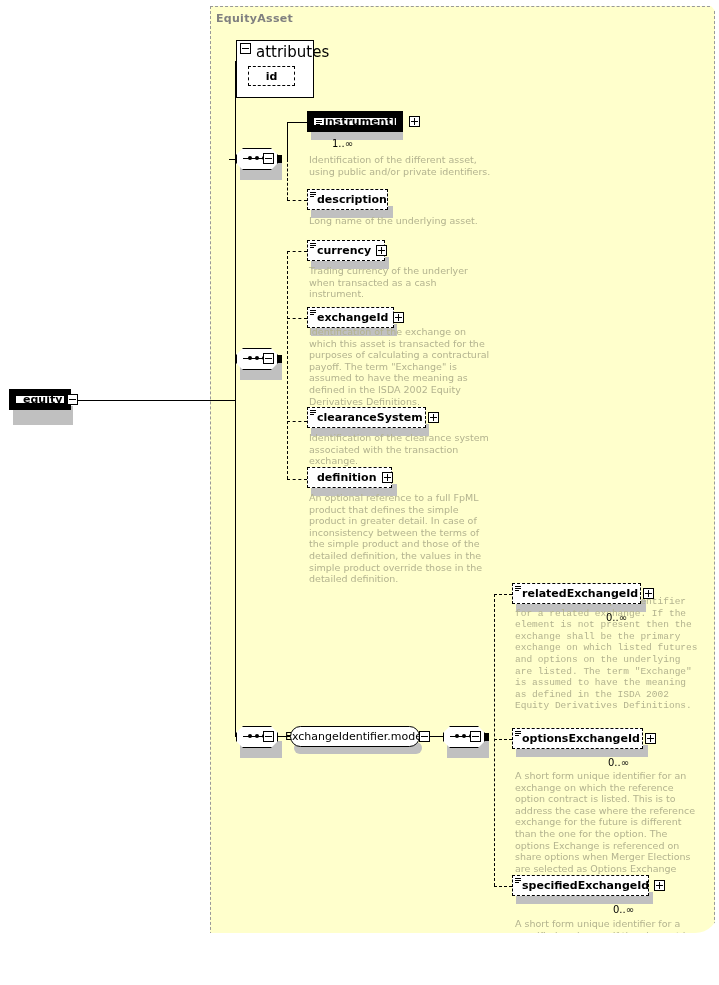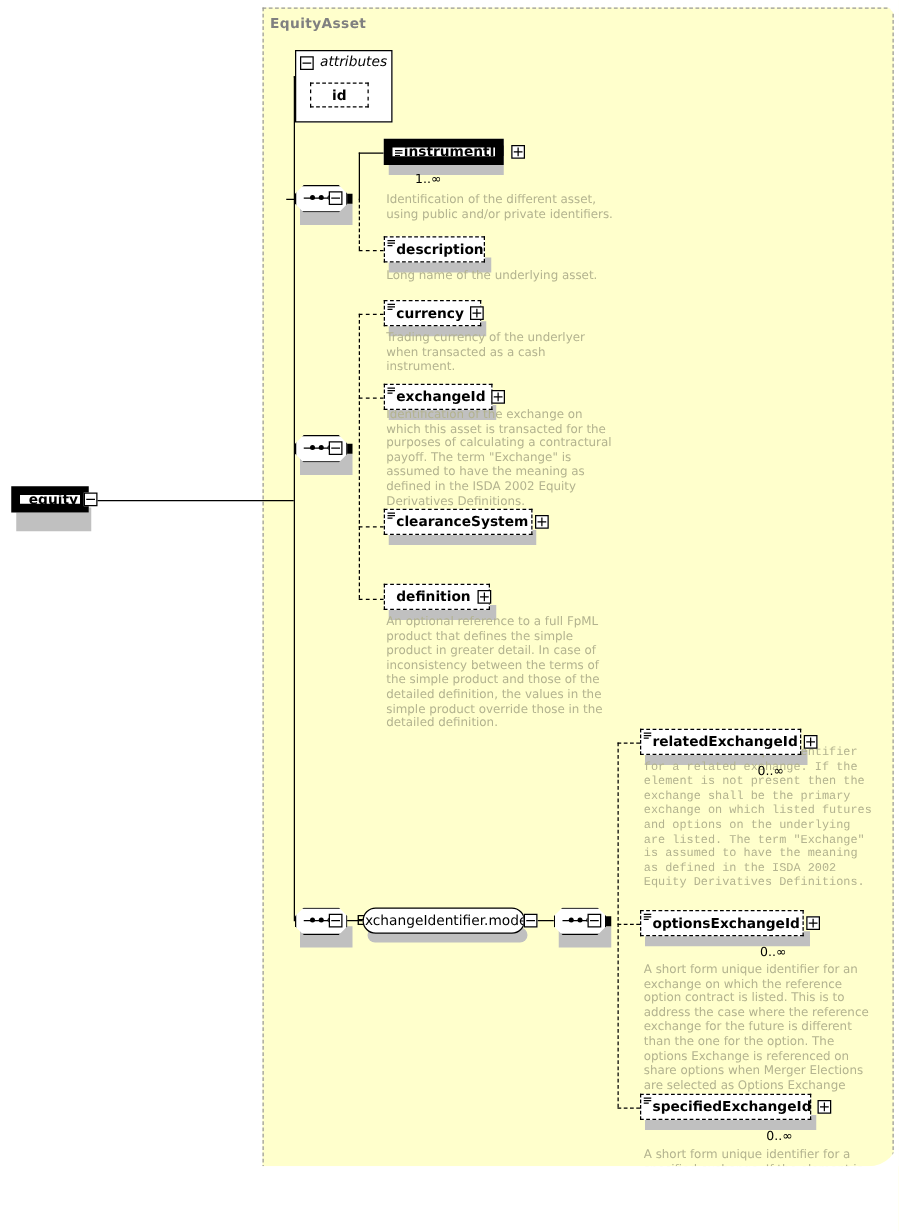--- a/index.html
+++ b/index.html
@@ -152,22 +152,22 @@
   
   .attr-box{
     position:absolute;
     box-sizing:border-box;
     background:#ffffff;
     border:1px solid #000000;
     z-index:6;
   }
   .attr-head{
     position:absolute;
-    display:flex;align-items:flex-end;
-    font-size:11px;font-style:italic;color:#000;
+    display:flex;align-items:flex-start;
+    font-size:15px;color:#000;
     white-space:nowrap;
     z-index:7;
   }
   .attr-item{
     position:absolute;
     box-sizing:border-box;
     border:1px dashed #000;
     background:#fff;
     height:20px;
     display:flex;align-items:center;justify-content:center;
@@ -299,20 +299,21 @@
   <div class="shadow" style="left:311px;top:424px;width:118px;height:12px;"></div>
   <div class="node optional" style="left:307px;top:407px;width:119px;">
     <span class="cm-icon">
       <i></i>
         <i></i>
         <i></i>
     </span>
     <span class="lbl">clearanceSystem</span>
     <span class="expander plus"></span>
   </div>
+  <div class="doc" style="left:309px;top:432px;">Identification of the clearance system associated with the transaction exchange.</div>
 
   <div class="shadow" style="left:311px;top:484px;width:86px;height:12px;"></div>
   <div class="node optional" style="left:307px;top:467px;width:85px;">
     <span class="lbl">definition</span>
     <span class="expander plus"></span>
   </div>
   <div class="doc" style="left:309px;top:492px;">An optional reference to a full FpML product that defines the simple product in greater detail. In case of inconsistency between the terms of the simple product and those of the detailed definition, the values in the simple product override those in the detailed definition.</div>
 
   <div class="seq-shadow" style="left:240px;top:741px;width:42px;height:17px;"></div>
   <div class="seq" style="left:236px;top:726px;">

